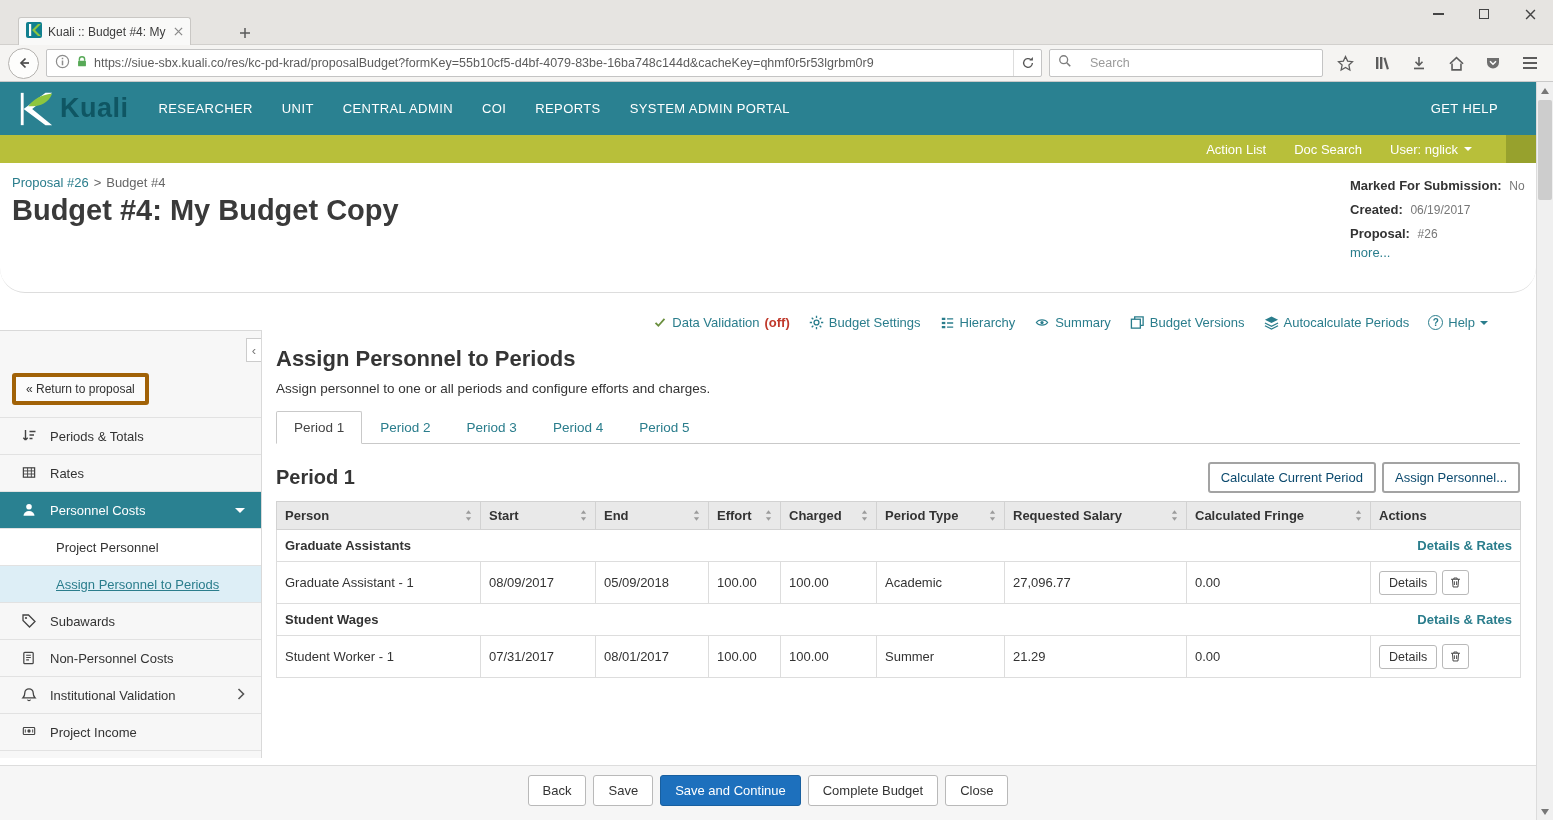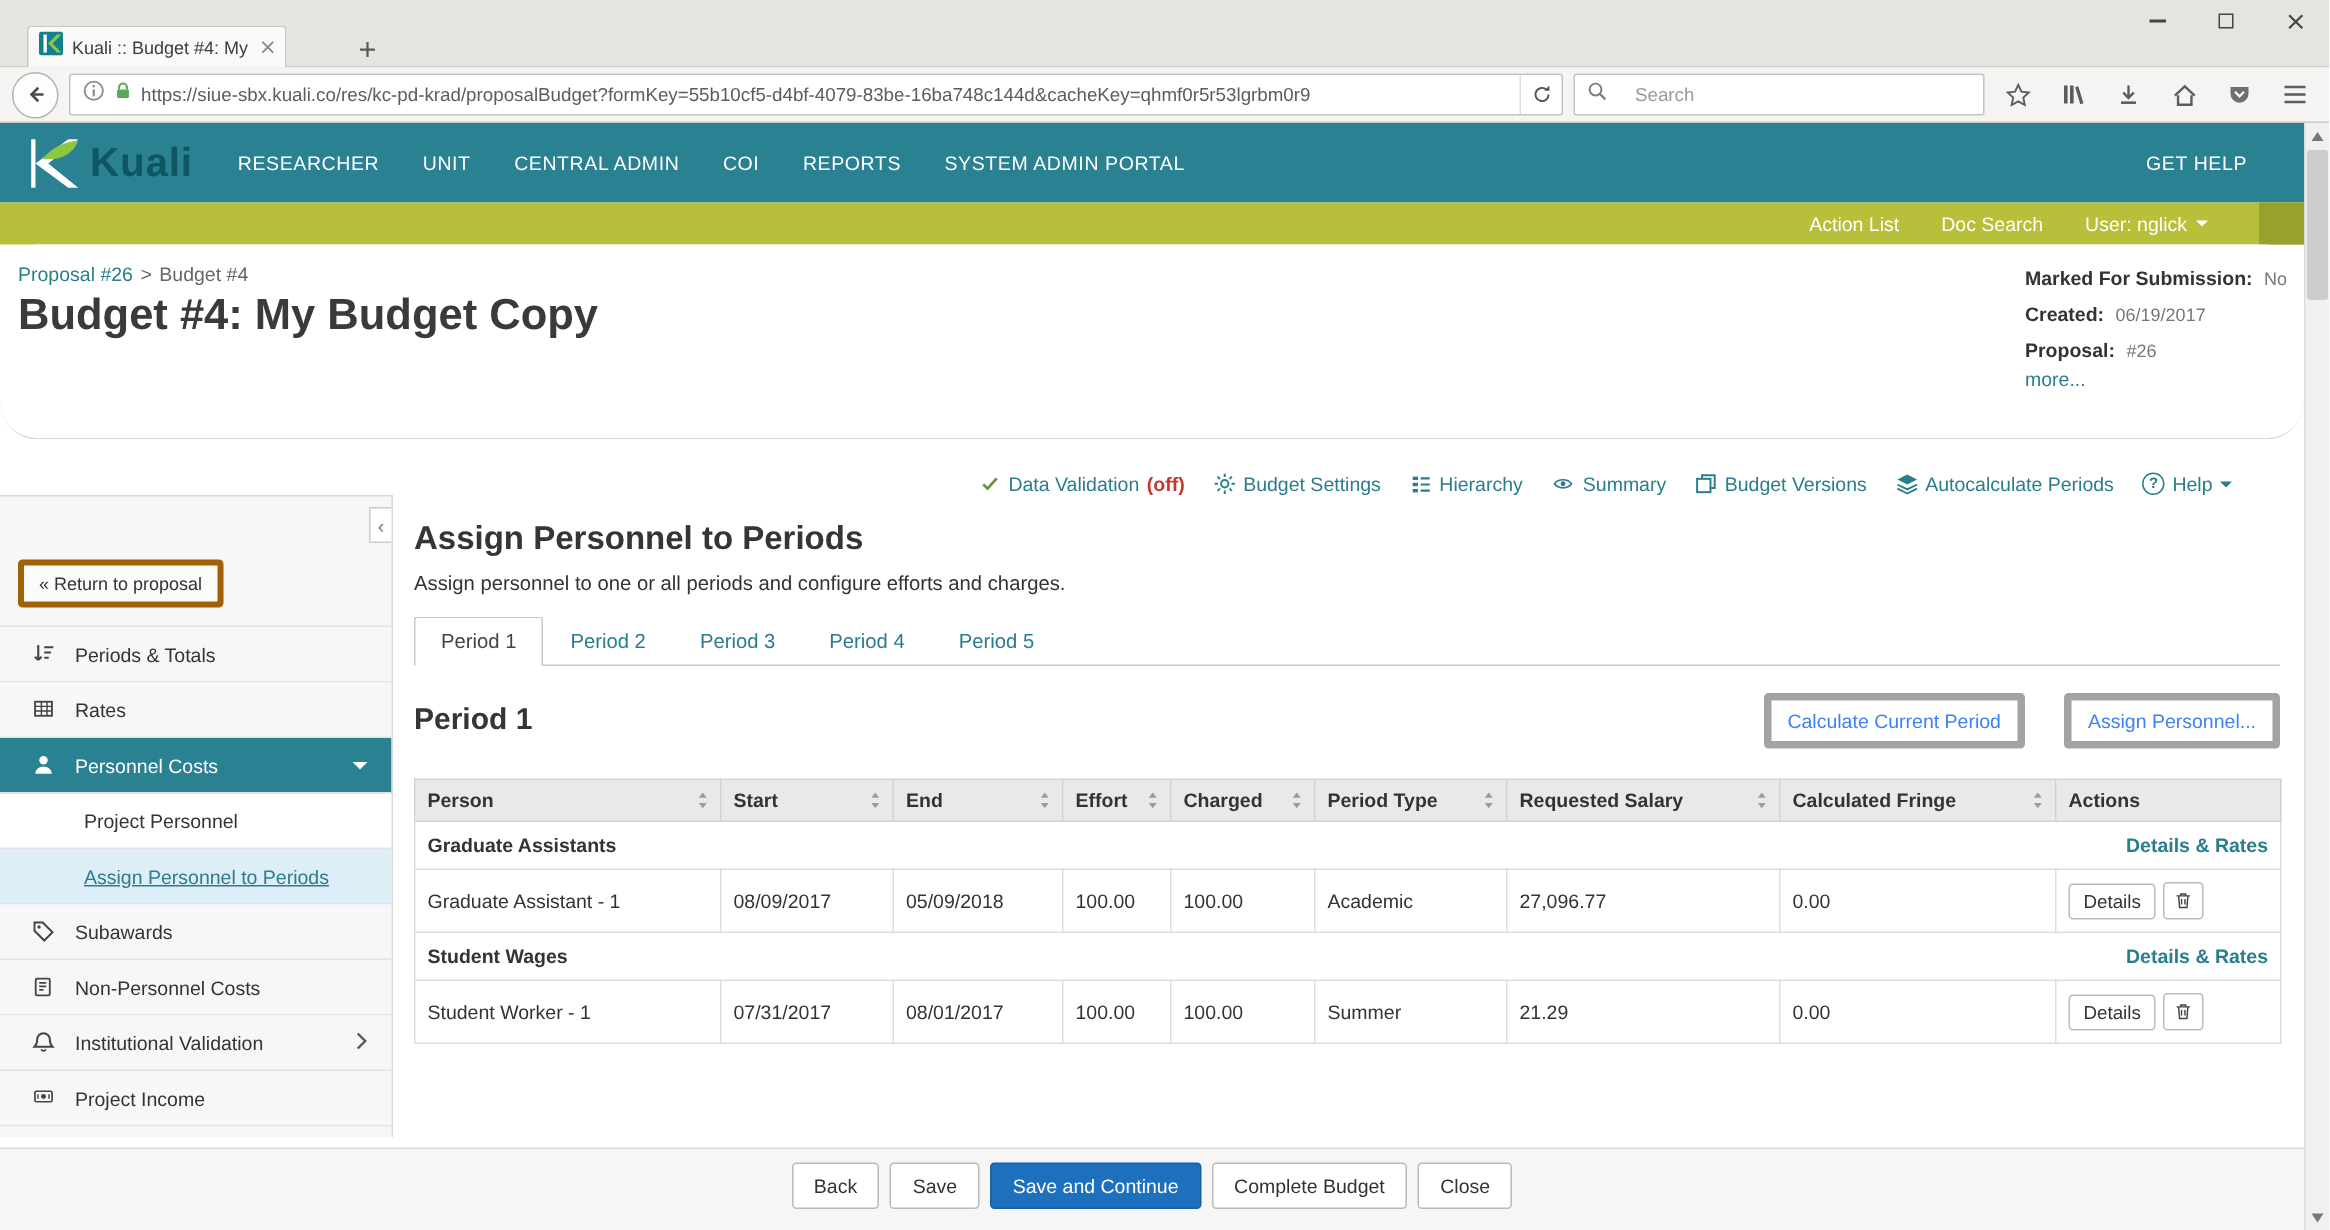--- a/index.html
+++ b/index.html
@@ -78,23 +78,23 @@
   
   .main { position:absolute; top:330px; left:262px; width:1274px; height:435px; padding:16px 16px 0 14px; overflow:hidden; }
   .main h1 { font-size:22px; font-weight:bold; color:#353535; }
   .mdesc { margin-top:9px; font-size:13.5px; color:#333; }
   .tabbar { margin-top:14px; display:flex; border-bottom:1px solid #c9c9c9; }
   .ptab { padding:8px 17px; font-size:13.5px; color:#2a7d8c; cursor:pointer; position:relative; top:1px; background:transparent; border:1px solid transparent; }
   .ptab.activeT { background:#fff; border:1px solid #c9c9c9; border-bottom-color:#fff; color:#444; border-radius:2px 2px 0 0; }
   .secrow { margin-top:18px; display:flex; align-items:center; }
   .secrow h2 { font-size:20px; font-weight:bold; color:#353535; }
   .secrow .btns { margin-left:auto; display:flex; gap:6px; }
-  .btn { padding:6px 11px; font-size:13px; background:#fff; border:5px solid #a3a3a3; border-radius:3px; color:#3b82f6; cursor:pointer; font-family:"Liberation Sans", sans-serif;margin-left:20px; }
-
-  table.ptable { margin-top:20px; border-collapse:collapse; table-layout:fixed; width:1244px; }
+  .btn { padding:6px 11px; font-size:13px; background:#fff; border:2px solid #a3a3a3; border-radius:3px; color:#0c4a6e; cursor:pointer; font-family:"Liberation Sans", sans-serif; }
+
+  table.ptable { margin-top:8px; border-collapse:collapse; table-layout:fixed; width:1244px; }
   table.ptable th { background:#e9e9e9; border:1px solid #d2d2d2; padding:6px 8px; font-size:13px; text-align:left; color:#333; }
   .thflex { display:flex; align-items:center; justify-content:space-between; }
   table.ptable td { border:1px solid #ddd; padding:8px; font-size:13px; color:#333; background:#fff; }
   tr.grow td { padding:8px; }
   .gflex { display:flex; align-items:center; }
   .gname { font-weight:bold; }
   .glink { margin-left:auto; color:#2a7d8c; font-weight:bold; cursor:pointer; font-size:13px; }
   tr.drow td { height:37px; }
   .acell { display:flex; gap:5px; align-items:center; }
   .mini-btn { padding:4px 9px; font-size:12.5px; background:#fff; border:1px solid #b9b9b9; border-radius:3px; color:#333; cursor:pointer; font-family:"Liberation Sans", sans-serif; }

